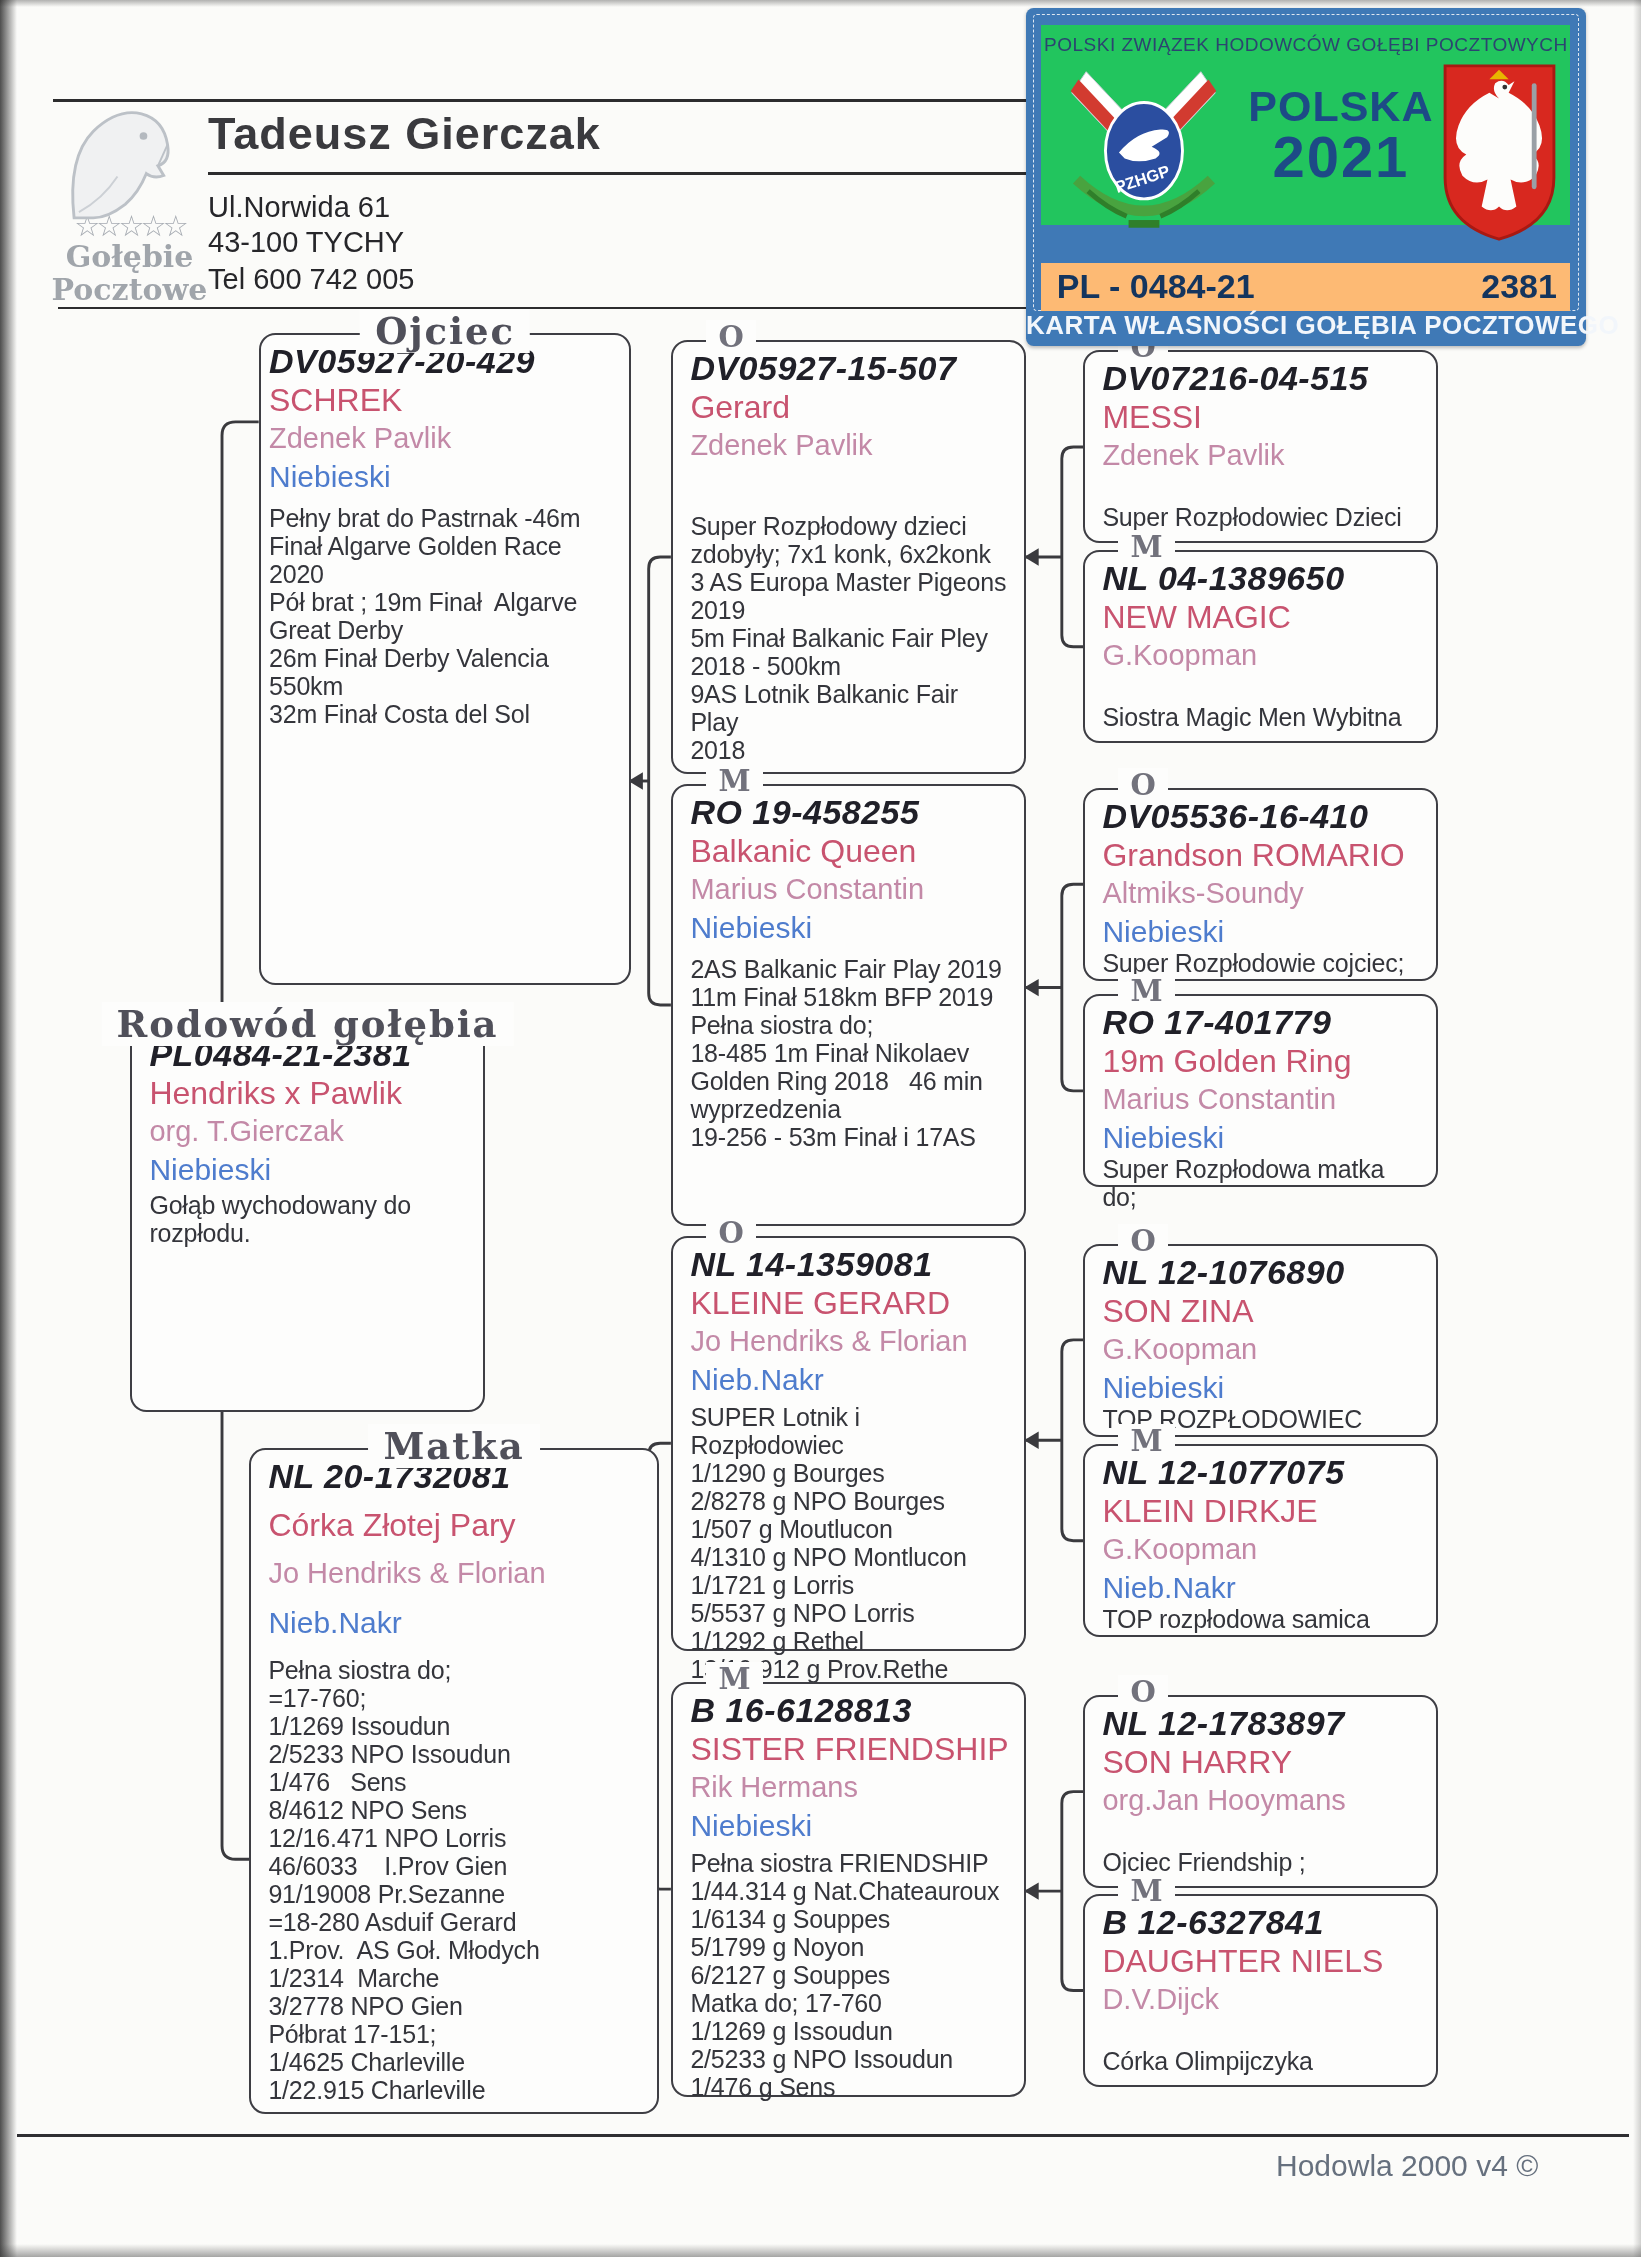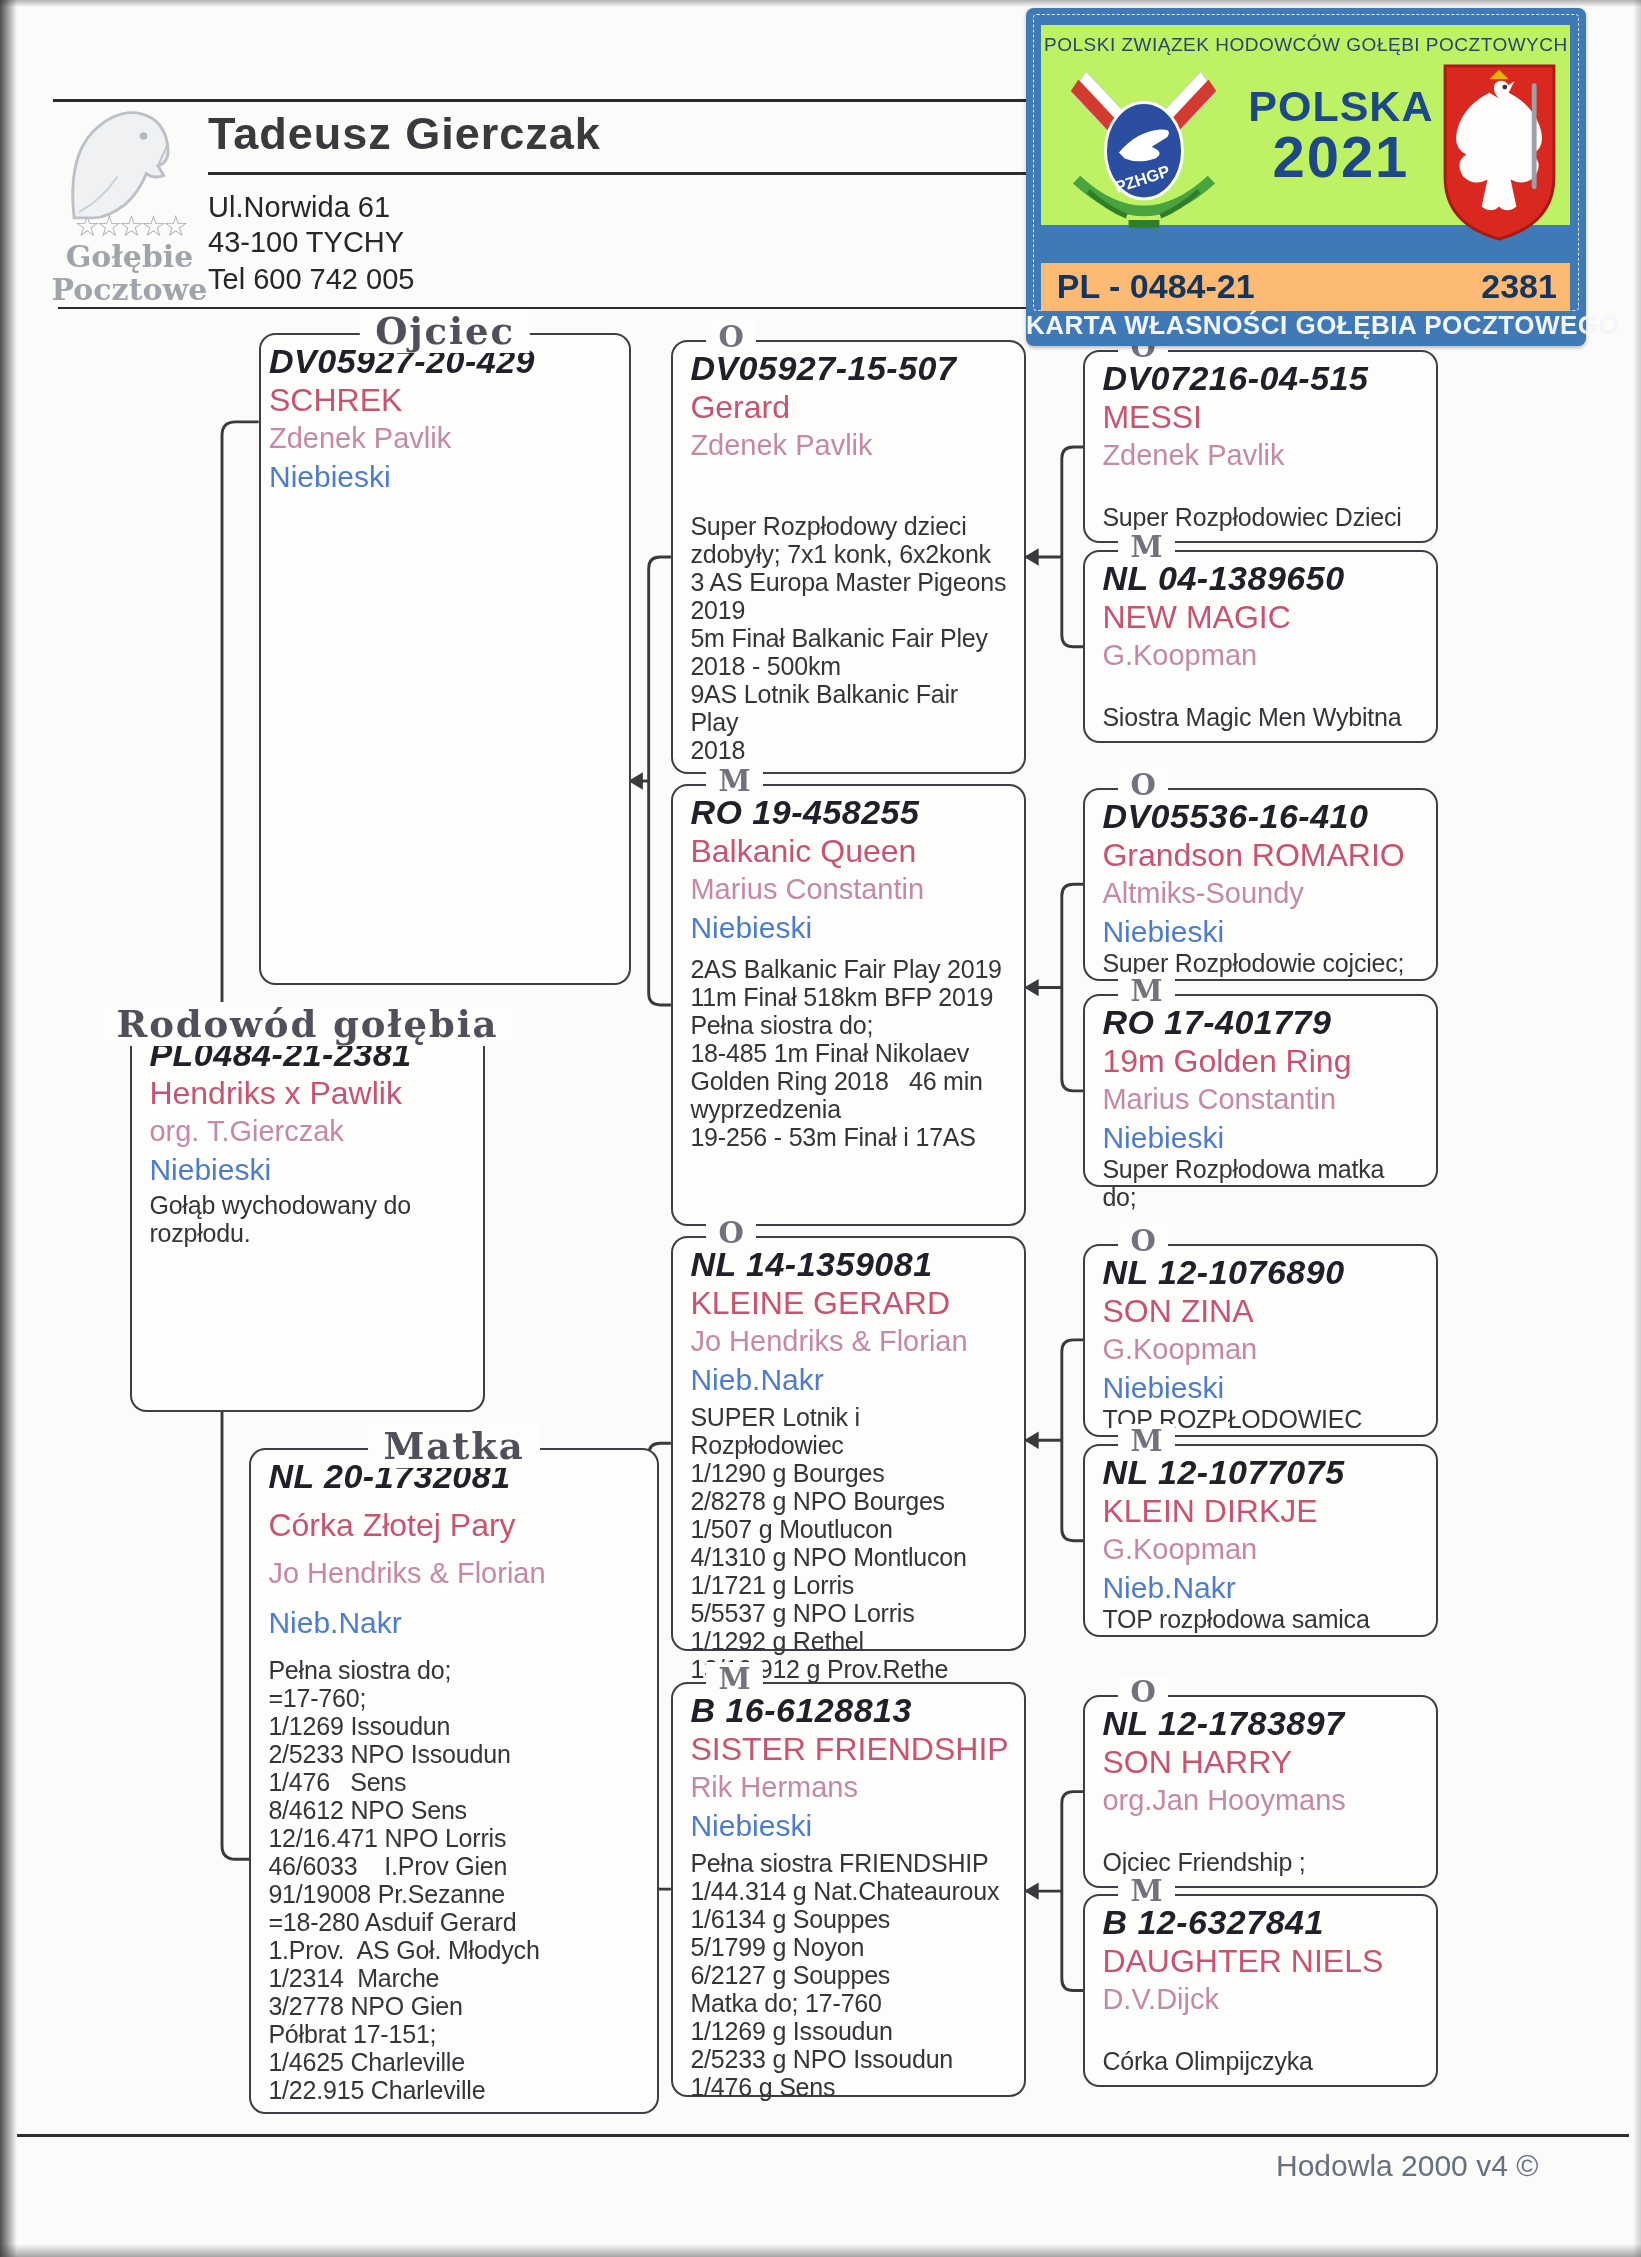--- a/index.html
+++ b/index.html
@@ -32,21 +32,21 @@
   .logo-cap{position:absolute;width:159px;text-align:center;left:50px;
             font-family:"DejaVu Serif",serif;font-weight:bold;color:#a0a5ab;}
   #logo-cap1{top:239px;font-size:30px;}
   #logo-cap2{top:272px;font-size:30px;}
 
   
   #badge{position:absolute;left:1026px;top:7.7px;width:560px;height:338px;background:#3f79b6;
          border-radius:7.7px;z-index:5;box-shadow:0 1.9px 3.9px rgba(0,0,0,.25);}
   #badge-dash{position:absolute;left:6.8px;top:6.8px;right:6.8px;height:295px;
          border:1.9px dashed #dfe7f1;border-radius:3.9px;}
-  #badge-panel{position:absolute;left:15.4px;top:17.4px;width:529px;height:200px;background:#bef264;}
+  #badge-panel{position:absolute;left:15.4px;top:17.4px;width:529px;height:200px;background:#22c55e;}
   #badge-org{position:absolute;left:0;top:8.7px;width:100%;text-align:center;font-size:19px;
          color:#2c4470;letter-spacing:0.5px;white-space:nowrap;}
   #polska-wrap{position:absolute;left:203px;top:60px;width:193px;text-align:center;
          color:#1d4a86;font-weight:bold;line-height:1.0;}
   #polska-country{font-size:43px;letter-spacing:1px;}
   #polska-year{font-size:58px;letter-spacing:1.9px;}
   #pzhgp-emblem{position:absolute;left:17.4px;top:39px;}
   #eagle-emblem{position:absolute;left:398px;top:37px;}
   #badge-strip{position:absolute;left:15.4px;top:255px;width:529px;height:48px;background:#fdba74;}
   #ring-series{position:absolute;left:15.4px;top:4.8px;font-size:34px;font-weight:bold;color:#14355e;}
@@ -174,20 +174,28 @@
     <path d="M1063,1959 H1100"></path>
     <polygon points="1061,1959 1076,1950 1076,1968"></polygon>
   </svg>
 
   <div id="box-father" class="pbox">
     <div class="chip box-main-title">Ojciec</div>
     <div class="ring">DV05927-20-429</div>
     <div class="name">SCHREK</div>
     <div class="breeder">Zdenek Pavlik</div>
     <div class="colorline">Niebieski</div>
+    <div class="info">Pełny brat do Pastrnak -46m
+Finał Algarve Golden Race
+2020
+Pół brat ; 19m Finał  Algarve
+Great Derby
+26m Finał Derby Valencia
+550km
+32m Finał Costa del Sol</div>
   </div>
 
   <div id="box-subject" class="pbox">
     <div class="chip box-main-title">Rodowód gołębia</div>
     <div class="ring">PL0484-21-2381</div>
     <div class="name">Hendriks x Pawlik</div>
     <div class="breeder">org. T.Gierczak</div>
     <div class="colorline">Niebieski</div>
     <div class="info" style="margin-top:3.9px">Gołąb wychodowany do
 rozpłodu.</div>

